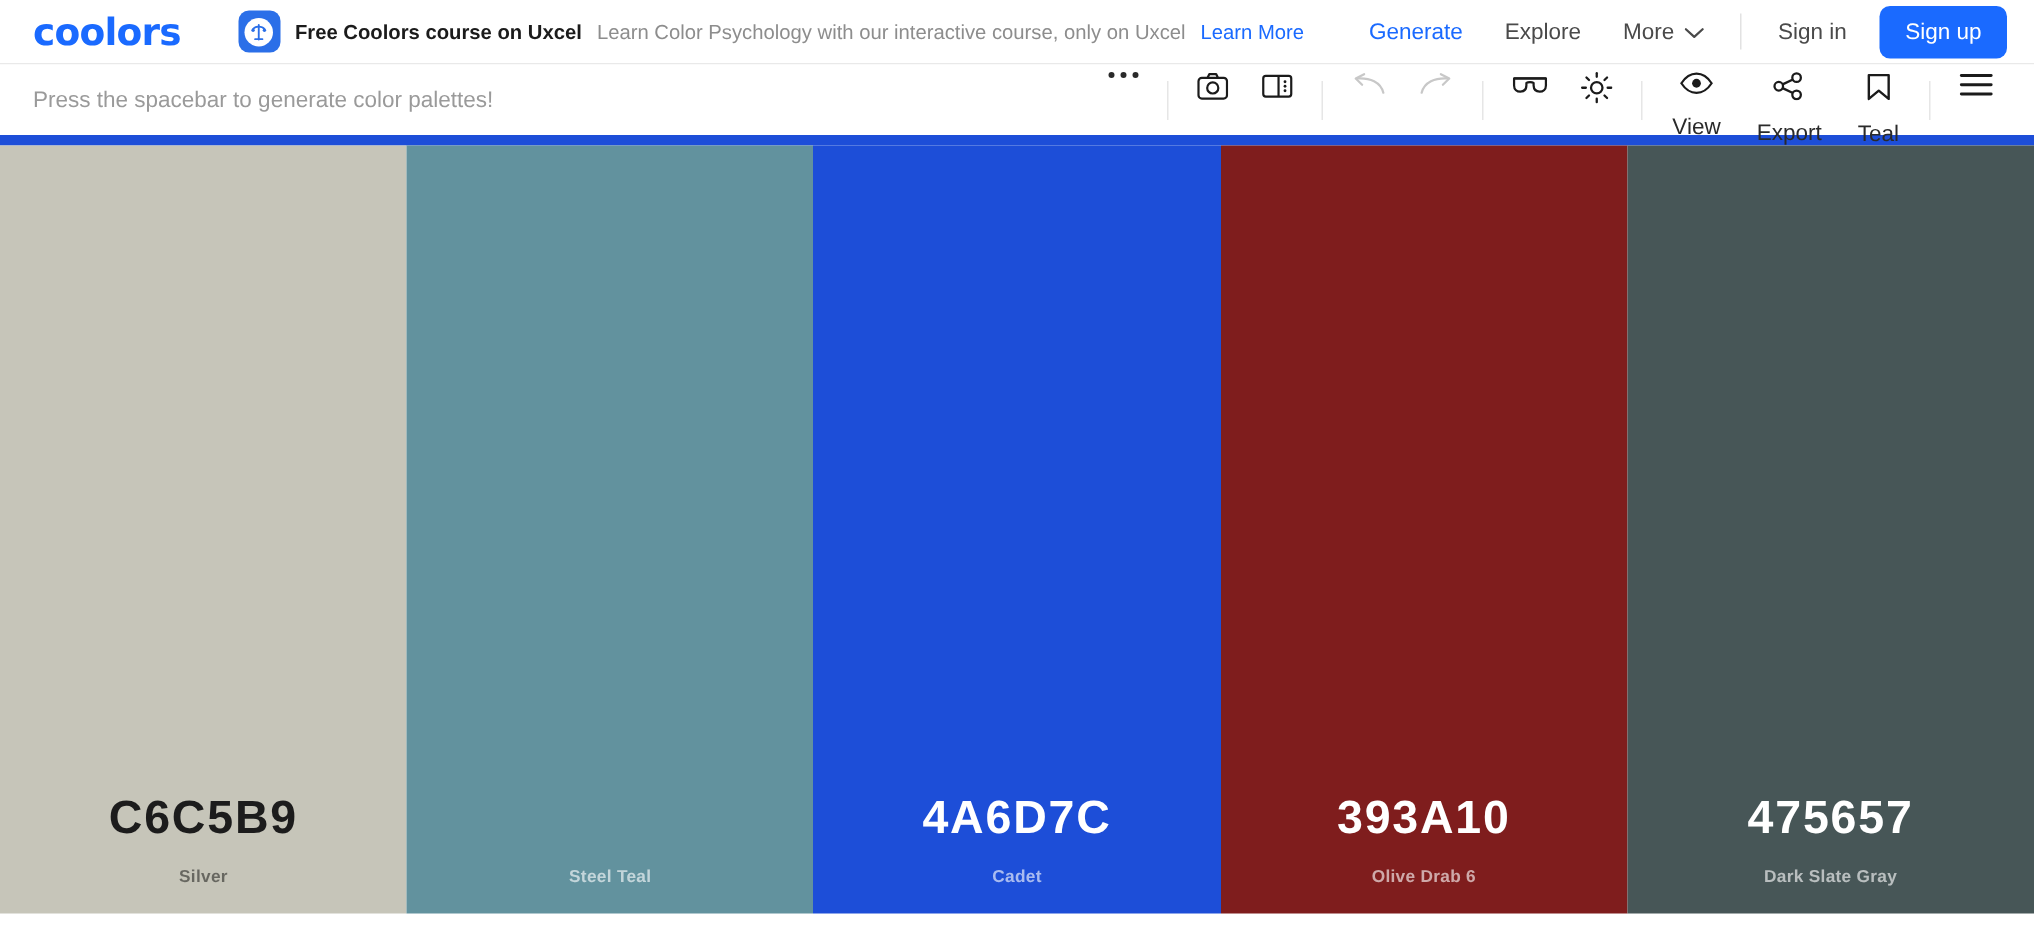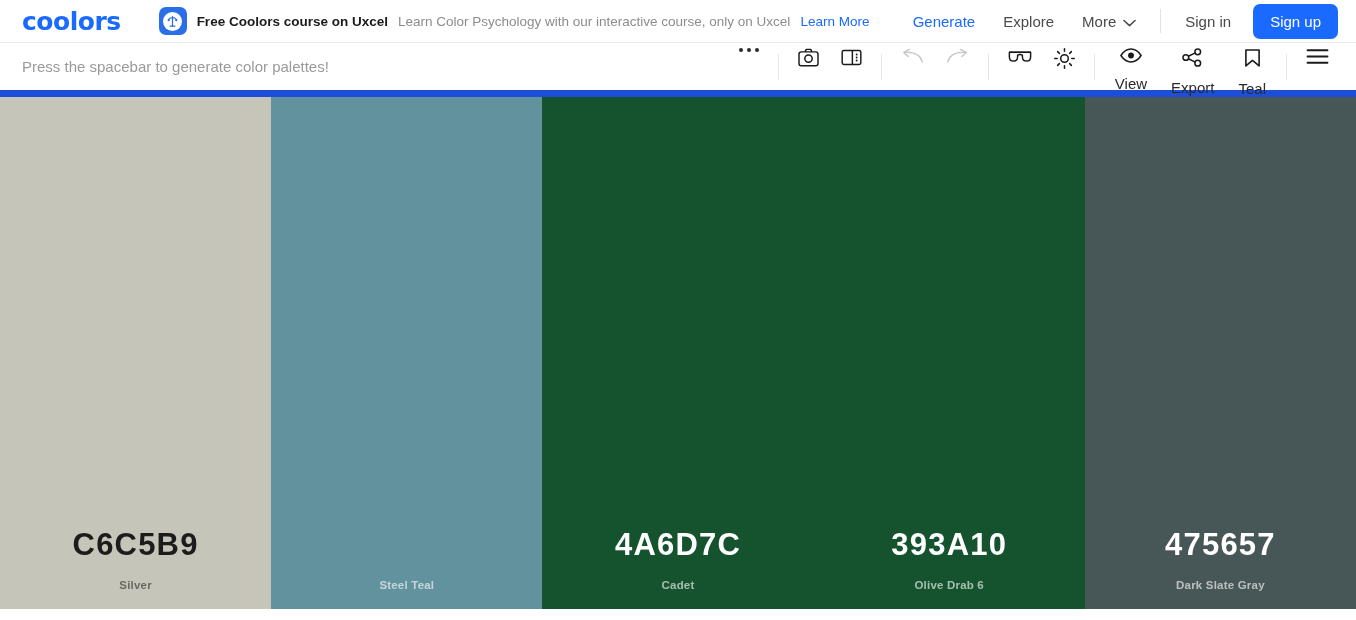--- a/index.html
+++ b/index.html
@@ -400,26 +400,26 @@
 
   <div class="swatch dark" style="background: rgb(198, 197, 185);">
     <div class="hex">C6C5B9</div>
     <div class="cname">Silver</div>
   </div>
 
   <div class="swatch light" style="background: rgb(98, 146, 158);">
     <div class="cname">Steel Teal</div>
   </div>
 
-  <div class="swatch light" style="background: #14532d;">
+  <div class="swatch light" style="background: #1d4ed8;">
     <div class="hex">4A6D7C</div>
     <div class="cname">Cadet</div>
   </div>
 
-  <div class="swatch light" style="background: #14532d;">
+  <div class="swatch light" style="background: #7f1d1d;">
     <div class="hex">393A10</div>
     <div class="cname">Olive Drab 6</div>
   </div>
 
   <div class="swatch light" style="background: rgb(71, 86, 87);">
     <div class="hex">475657</div>
     <div class="cname">Dark Slate Gray</div>
   </div>
 
 </div>

